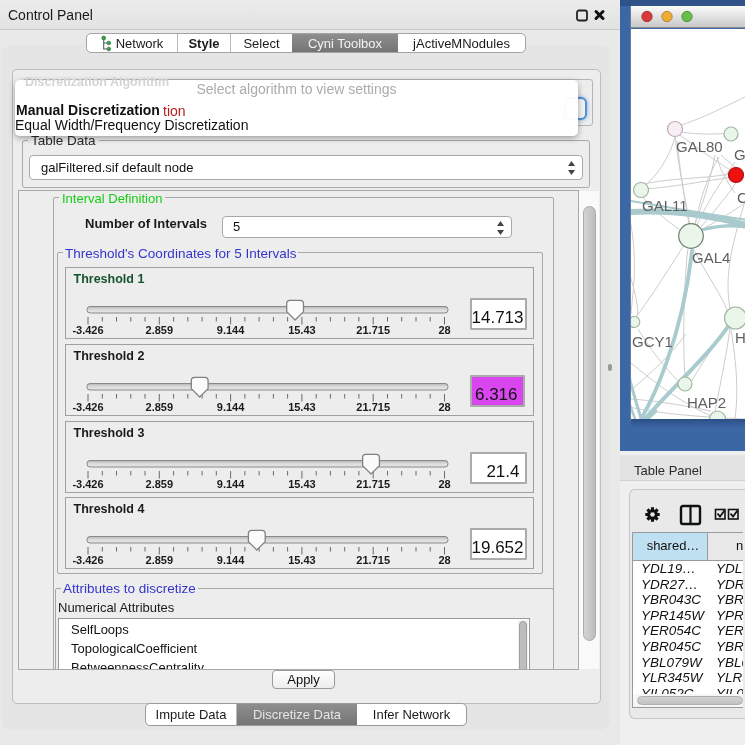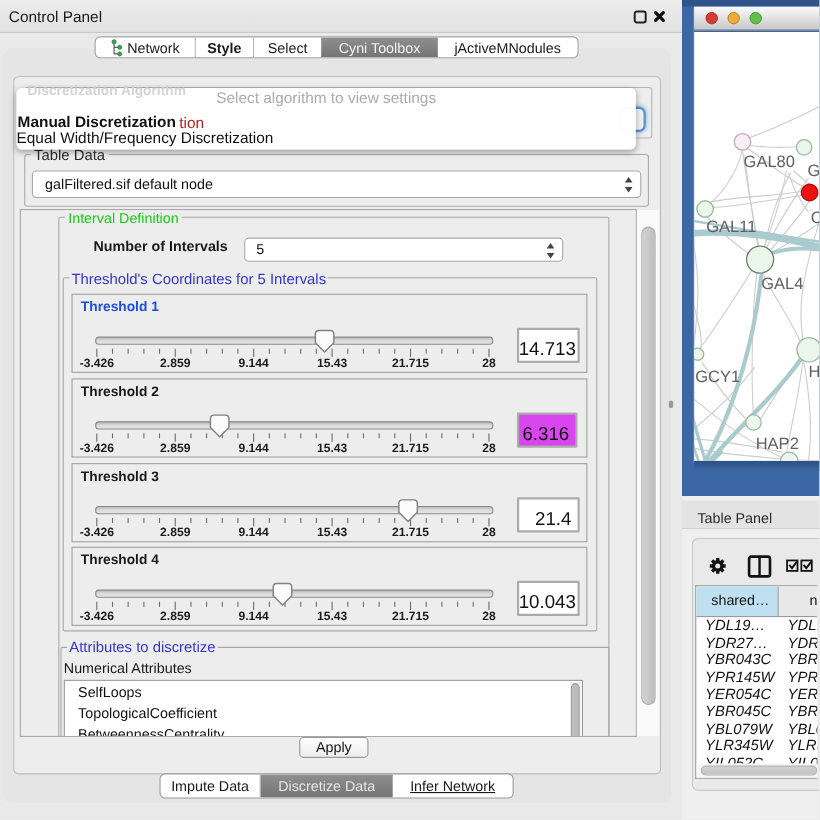--- a/index.html
+++ b/index.html
@@ -70,21 +70,21 @@
     <svg class="abs" style="right:6px;top:3px;" width="9" height="16" viewBox="0 0 9 16">
       <path d="M4.5 1 L8 6 L1 6 Z" fill="#444"></path>
         <path d="M4.5 15 L8 10 L1 10 Z" fill="#444"></path>
     </svg>
   </div>
 
   <div class="abs" style="left:38px;top:61px;width:486px;height:322px;border:1px solid #a8a8a8;border-radius:2px;"></div>
   <div class="abs" style="left:44px;top:55px;font-size:13.5px;color:#3535cc;background:#ededed;padding:0 2px;">Threshold's Coordinates for 5 Intervals</div>
 
   <div class="abs" style="left:45.5px;top:76px;width:469px;height:72px;background:#ededed;border:1px solid #a0a0a0;">
-    <div style="position:absolute;left:8px;top:4px;font-size:12.5px;font-weight:bold;color:#1d4ed8;">Threshold 1</div>
+    <div style="position:absolute;left:8px;top:4px;font-size:12.5px;font-weight:bold;color:#14532d;">Threshold 1</div>
     <svg style="position:absolute;left:0;top:22px;" width="472" height="50" viewBox="0 0 472 50">
       <rect x="21" y="16.5" width="361" height="6.5" rx="3" fill="url(#trk)" stroke="#898989" stroke-width="1"></rect>
       <g stroke="#6a6a6a" stroke-width="1">
           <path d="M22.0 27 V34.5"></path>
           <path d="M36.3 27 V31.5"></path>
           <path d="M50.5 27 V31.5"></path>
           <path d="M64.8 27 V31.5"></path>
           <path d="M79.0 27 V31.5"></path>
           <path d="M93.3 27 V34.5"></path>
           <path d="M107.6 27 V31.5"></path>
@@ -254,42 +254,42 @@
           <text x="93.3" y="43.5" text-anchor="middle">2.859</text>
           <text x="164.6" y="43.5" text-anchor="middle">9.144</text>
           <text x="235.9" y="43.5" text-anchor="middle">15.43</text>
           <text x="307.2" y="43.5" text-anchor="middle">21.715</text>
           <text x="378.5" y="43.5" text-anchor="middle">28</text>
         </g>
       <g transform="translate(190.8,20)">
         <path d="M-8.4 -6.3 Q-8.4 -9.6 -5.1 -9.6 L5.1 -9.6 Q8.4 -9.6 8.4 -6.3 L8.4 1.6 L0 10 L-8.4 1.6 Z" fill="#fbfbfb" stroke="#818181" stroke-width="1.3" stroke-linejoin="round"></path>
       </g>
     </svg>
-    <div style="position:absolute;left:404px;top:30px;width:57px;height:32px;background:#fff;border:2px solid #ababab;border-radius:1px;font-size:17px;color:#111;text-align:right;line-height:24px;padding-top:6px;padding-right:5px;">10.043</div>
+    <div style="position:absolute;left:404px;top:30px;width:57px;height:32px;background:#fff;border:2px solid #ababab;border-radius:1px;font-size:17px;color:#111;text-align:right;line-height:24px;padding-top:6px;padding-right:5px;">19.652</div>
   </div>
 
   <div class="abs" style="left:36px;top:397px;width:499px;height:200px;border:1px solid #a8a8a8;border-radius:2px;"></div>
   <div class="abs" style="left:42px;top:390px;font-size:13.5px;color:#3535cc;background:#ededed;padding:0 2px;">Attributes to discretize</div>
   <div class="abs" style="left:39px;top:409px;font-size:13px;font-weight:normal;color:#1a1a1a;">Numerical Attributes</div>
   <div class="abs" style="left:39px;top:427px;width:472px;height:60px;background:#fff;border:1px solid #999;font-size:12.5px;color:#111;">
     <div style="padding:1px 0 0 12px;line-height:19.2px;font-size:13px;">SelfLoops<br>TopologicalCoefficient<br>BetweennessCentrality</div>
     <div class="abs" style="right:1px;top:1px;width:10px;height:58px;background:#f2f2f2;"></div>
     <div class="abs" style="right:2px;top:2px;width:8px;height:56px;background:#bdbdbd;border-radius:4px;border:1px solid #a0a0a0;"></div>
   </div>
 </div>
 
 <div class="abs" style="left:579px;top:191px;width:20px;height:478px;background:#fafafa;"></div>
 <div class="abs" style="left:582.5px;top:206px;width:13px;height:435px;background:linear-gradient(90deg,#d3d3d3,#bdbdbd);border:1px solid #ababab;border-radius:6.5px;"></div>
 
 <div class="abs" style="left:272px;top:670px;width:63px;height:19px;background:linear-gradient(#ffffff,#ededed);border:1px solid #9a9a9a;border-radius:4px;font-size:13px;color:#111;text-align:center;line-height:17px;">Apply</div>
 
 <div class="abs" style="left:145px;top:703px;width:322px;height:23px;background:#fff;border:1px solid #9a9a9a;border-radius:5px;overflow:hidden;display:flex;font-size:13px;color:#1a1a1a;">
   <div style="width:91px;display:flex;align-items:center;justify-content:center;border-right:1px solid #b9b9b9;">Impute Data</div>
   <div style="width:120px;display:flex;align-items:center;justify-content:center;background:linear-gradient(#8e8e8e,#757575);color:#e6e6e6;">Discretize Data</div>
-  <div style="flex:1;display:flex;align-items:center;justify-content:center;text-decoration:underline;">Infer Network</div>
+  <div style="flex:1;display:flex;align-items:center;justify-content:center;">Infer Network</div>
 </div>
 
 <div class="abs" style="left:15px;top:80px;width:563px;height:56px;background:rgba(255,255,255,0.97);border-radius:5px;box-shadow:0 2px 6px rgba(0,0,0,0.35);"></div>
 <div class="abs" style="left:25px;top:75px;font-size:12.5px;font-weight:bold;color:#d4d4d4;">Discretization Algorithm</div>
 <div class="abs" style="left:163px;top:103px;font-size:14px;color:#b91c1c;">tion</div>
 <div class="abs" style="left:15px;top:81px;width:563px;font-size:14px;color:#ababab;text-align:center;">Select algorithm to view settings</div>
 <div class="abs" style="left:16px;top:101.5px;font-size:14px;font-weight:bold;color:#111;">Manual Discretization</div>
 <div class="abs" style="left:15px;top:116.5px;font-size:14px;color:#111;">Equal Width/Frequency Discretization</div>
 
 <div class="abs" style="left:608px;top:364px;width:4px;height:7px;background:#9a9a9a;border-radius:2px;"></div>

